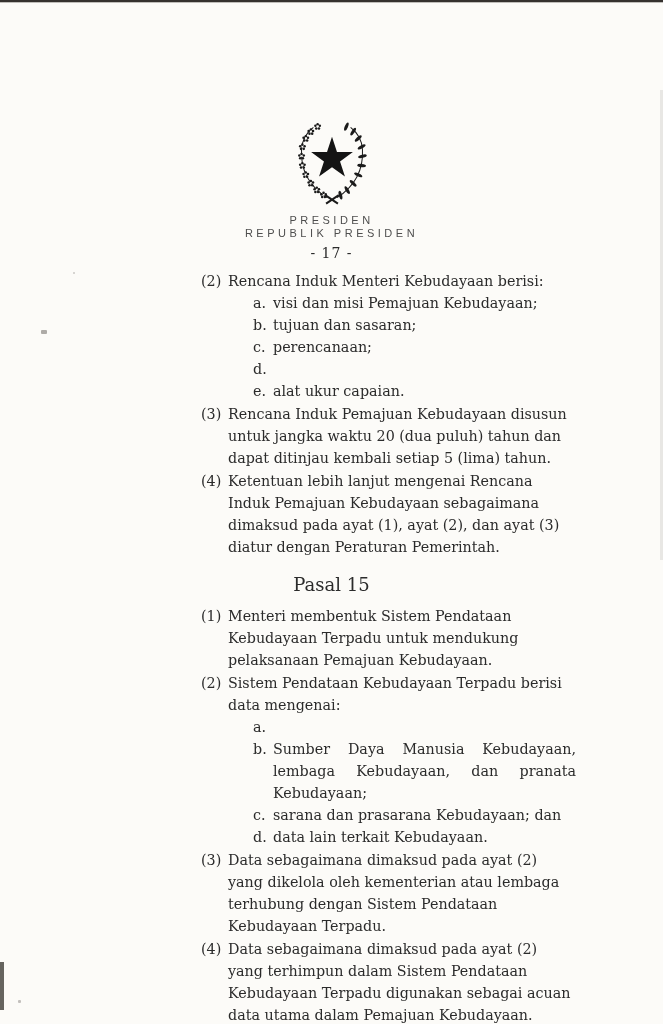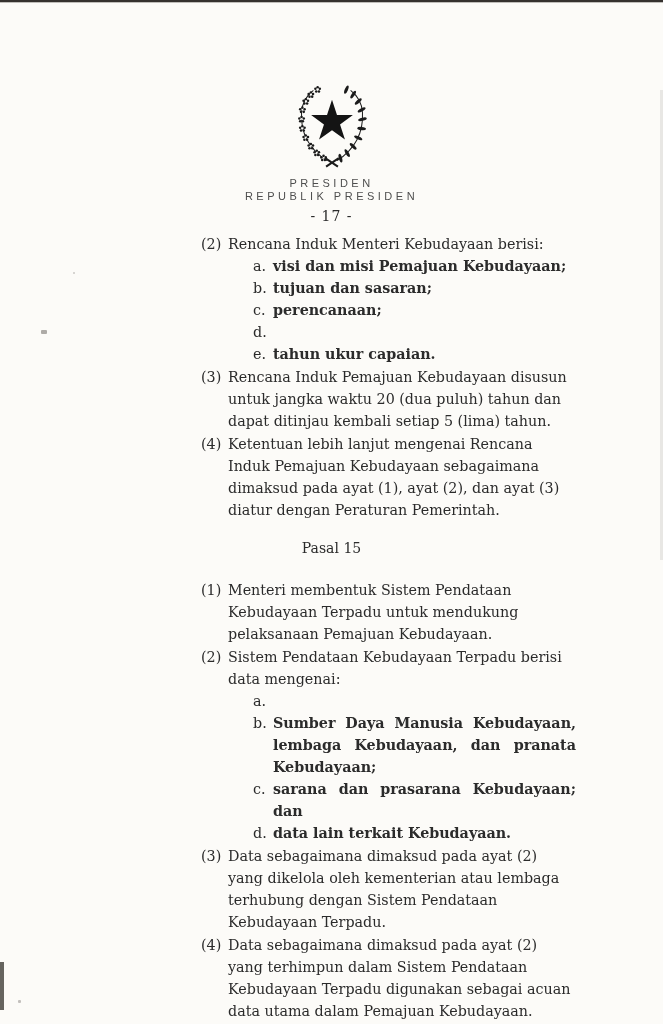--- a/index.html
+++ b/index.html
@@ -27,21 +27,21 @@
   .left-mark {
     position:absolute; left:0; top:962px; width:4px; height:48px;
     background:#4b4944; opacity:.85;
   }
   .speck { position:absolute; background:#6e6a64; opacity:.55; border-radius:1px; }
   .speck.s1 { left:41px; top:330px; width:6px; height:4px; }
   .speck.s2 { left:73px; top:272px; width:2px; height:2px; opacity:.35; }
   .speck.s3 { left:18px; top:1000px; width:3px; height:3px; opacity:.4; }
 
   
-  .letterhead { text-align:center; padding-top:82px; }
+  .letterhead { text-align:center; padding-top:119px; }
   .emblem { width:92px; height:88px; display:block; margin:0 auto; }
   .lh-line {
     font-family:"Liberation Sans", sans-serif;
     font-size:11px; letter-spacing:3.5px;
     color:#4e4e4e; line-height:13px;
   }
   .lh-line.first { margin-top:7px; }
   .page-number {
     font-size:14px; letter-spacing:1px; color:#2b2b2b;
     margin-top:6px; line-height:15px;
@@ -52,26 +52,26 @@
     margin:9px 87px 0 201px;
     font-size:14.3px;
     line-height:22px;
   }
   .clause { display:flex; margin-bottom:1px; }
   .clause-num { flex:0 0 27px; }
   .clause-body { flex:1; min-width:0; }
   .clause-text { text-align:justify; text-justify:inter-word; }
   .subclause { display:flex; }
   .subclause-letter { flex:0 0 20px; margin-left:25px; }
-  .subclause-text { flex:1; min-width:0; text-align:justify; text-justify:inter-word;font-weight:bold; }
+  .subclause-text { flex:1; min-width:0; text-align:justify; text-justify:inter-word; }
 
   .pasal-heading {
-    margin:16px -87px 20px -201px;  
+    margin:16px -87px 9px -201px;  
     text-align:center;
-    font-size:14px;
+    font-size:18px;
   }
   .catchword-row { text-align:right; margin-top:11px; }
 </style>
 </head>
 <body>
 
 <div class="page">
 
   <div class="top-edge"></div>
   <div class="right-edge"></div>
@@ -144,21 +144,21 @@
         </span>
         <span class="subclause">
           <span class="subclause-letter">c.</span>
           <span class="subclause-text">perencanaan;</span>
         </span>
         <span class="subclause">
           <span class="subclause-letter">d.</span>
         </span>
         <span class="subclause">
           <span class="subclause-letter">e.</span>
-          <span class="subclause-text">tahun ukur capaian.</span>
+          <span class="subclause-text">alat ukur capaian.</span>
         </span>
       </span>
     </div>
 
     <div class="clause">
       <span class="clause-num">(3)</span>
       <span class="clause-body">
         <span class="clause-text">Rencana Induk Pemajuan Kebudayaan disusun untuk jangka waktu 20 (dua puluh) tahun dan dapat ditinjau kembali setiap 5 (lima) tahun.</span>
       </span>
     </div>

